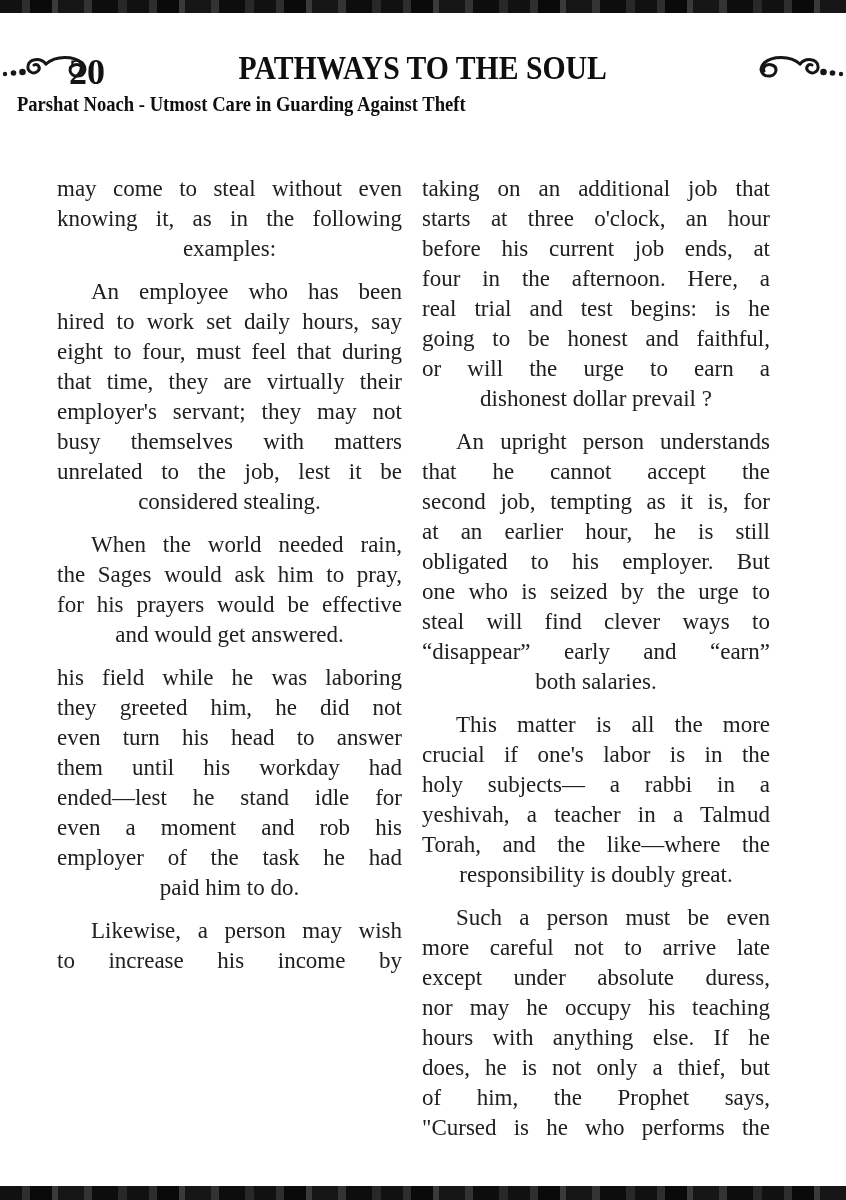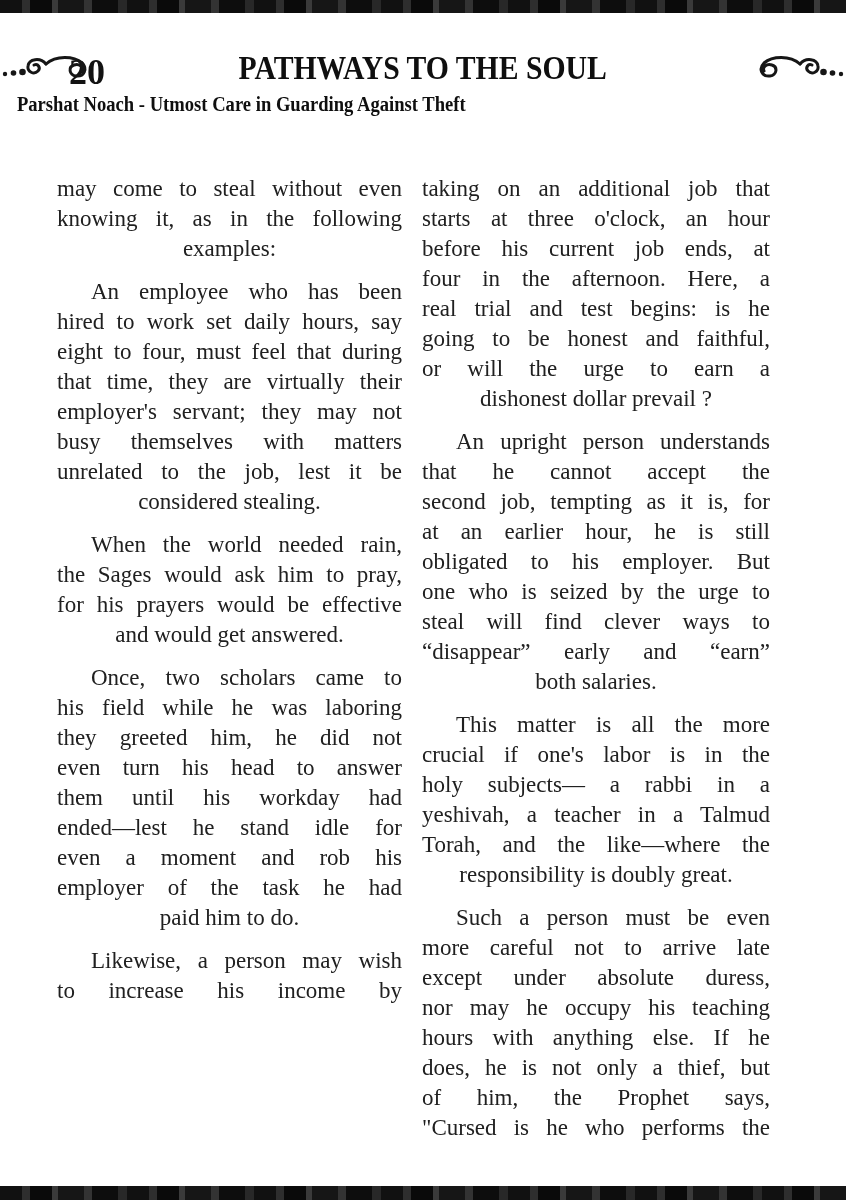--- a/index.html
+++ b/index.html
@@ -118,21 +118,20 @@
           <div class="line">unrelated to the job, lest it be</div>
           <div class="line center">considered stealing.</div>
         </div>
         <div class="para">
           <div class="line indent">When the world needed rain,</div>
           <div class="line">the Sages would ask him to pray,</div>
           <div class="line">for his prayers would be effective</div>
           <div class="line center">and would get answered.</div>
         </div>
         <div class="para">
-          <div class="line indent">Once, two scholars came to</div>
           <div class="line">his field while he was laboring</div>
           <div class="line">they greeted him, he did not</div>
           <div class="line">even turn his head to answer</div>
           <div class="line">them until his workday had</div>
           <div class="line">ended—lest he stand idle for</div>
           <div class="line">even a moment and rob his</div>
           <div class="line">employer of the task he had</div>
           <div class="line center">paid him to do.</div>
         </div>
         <div class="para">

